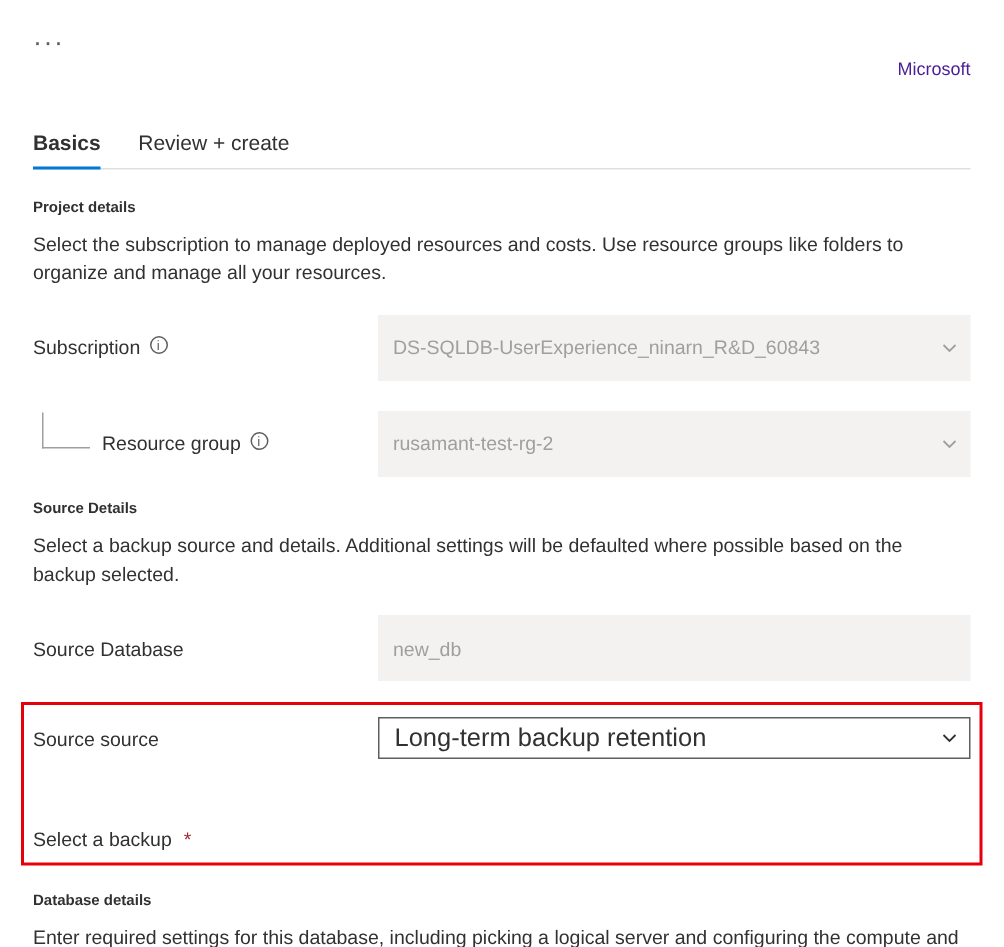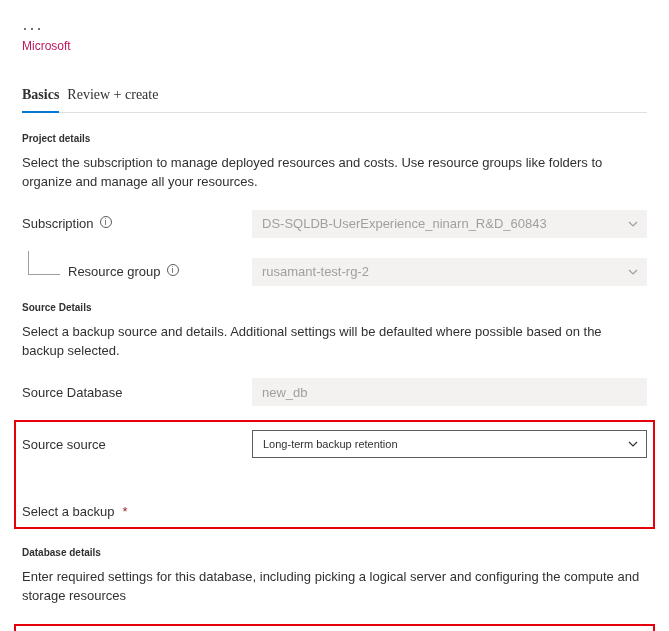--- a/index.html
+++ b/index.html
@@ -14,29 +14,29 @@
   .page-title {
     font-size: 24px;
     font-weight: 600;
     color: #201f1e;
     margin-bottom: 2px;
   }
   .page-title-row { display: flex; align-items: center; gap: 14px; }
   .dots { font-size: 18px; color: #605e5c; letter-spacing: 1px; cursor: pointer; }
   .subtitle {
     font-size: 12px;
-    color: #be185d;
+    color: #4c1d95;
     margin-bottom: 28px;
+    text-align: right;
   }
   .tabs {
     display: flex;
-    gap: 8px;
+    gap: 25px;
     border-bottom: 1px solid #e1dfdd;
     margin-bottom: 20px;
-    font-family: Liberation Serif, serif;
   }
   .tab {
     font-size: 14px;
     padding: 6px 0 8px 0;
     cursor: pointer;
     color: #323130;
   }
   .tab.active {
     font-weight: 600;
     border-bottom: 2px solid #0078d4;
@@ -77,37 +77,37 @@
     border: 1px solid #605e5c;
     border-radius: 50%;
     font-size: 9px;
     text-align: center;
     line-height: 11px;
     color: #605e5c;
     cursor: pointer;
   }
   .select-disabled, .input-disabled {
     width: 100%;
-    height: 28px;
+    height: 44px;
     background: #f3f2f1;
     border: none;
     color: #a19f9d;
     padding: 0 28px 0 10px;
     font-size: 13px;
     display: flex;
     align-items: center;
   }
   .select-active {
     width: 100%;
     height: 28px;
     background: #fff;
     border: 1px solid #605e5c;
     color: #323130;
     padding: 0 28px 0 10px;
-    font-size: 11px;
+    font-size: 17px;
     display: flex;
     align-items: center;
     cursor: pointer;
   }
   .chevron {
     position: absolute;
     right: 8px;
     top: 50%;
     transform: translateY(-50%);
     pointer-events: none;

